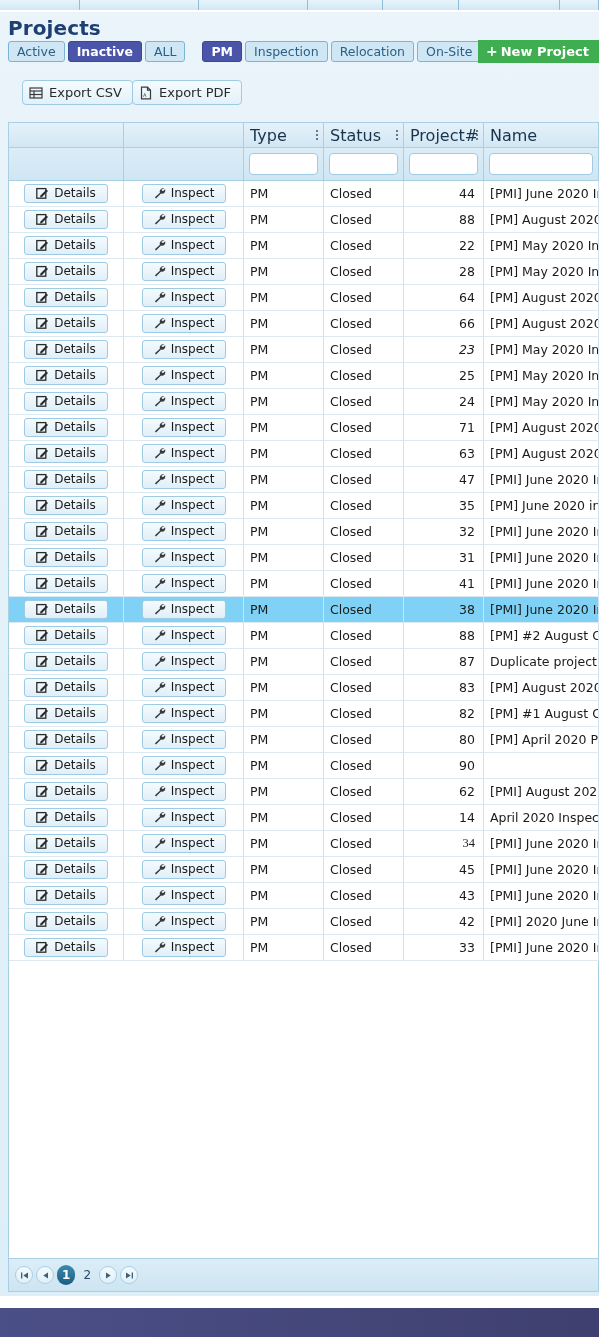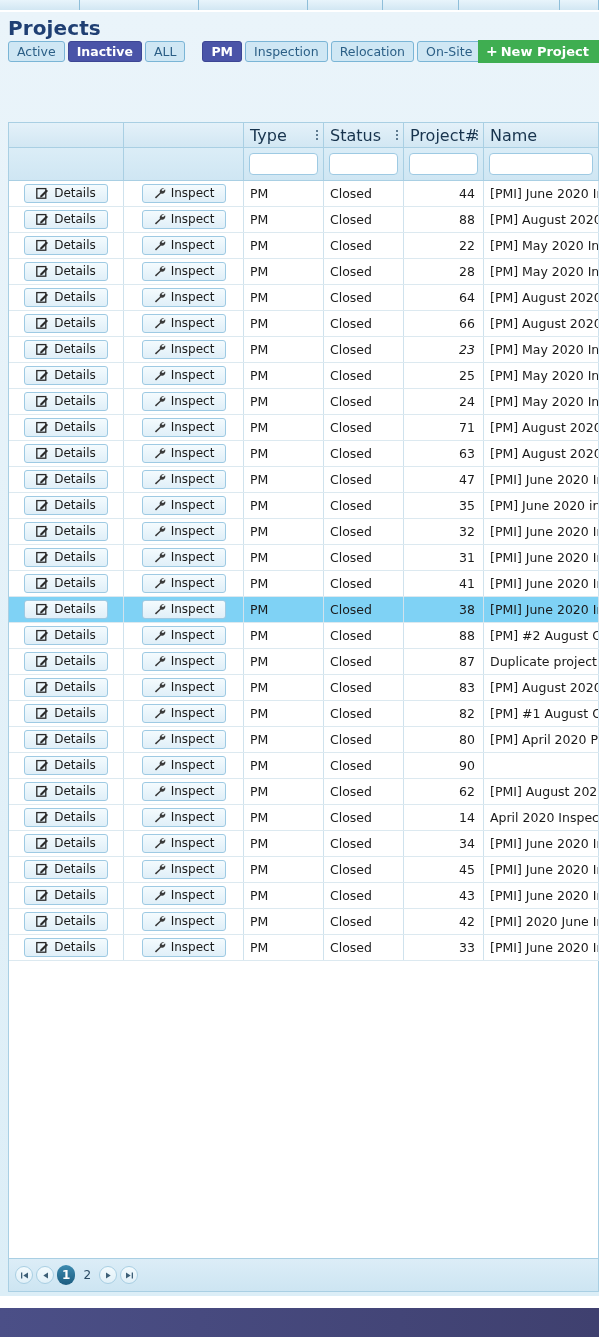--- a/index.html
+++ b/index.html
@@ -134,20 +134,43 @@
         <div class="ftab">Inspection</div>
         <div class="ftab">Relocation</div>
         <div class="ftab">On-Site</div>
         <div class="ftab">Ongoing</div>
       </div>
 
     <div class="newproj">
       <span class="plus">+</span><span>New Project</span>
     </div>
 
+    <div class="exportbar">
+      <div class="xbtn" style="left:22px;">
+        <span class="gi">
+          <svg width="14" height="14" viewBox="0 0 14 14">
+            <rect x="1" y="2" width="12" height="10" fill="none" stroke="#3a3a3a" stroke-width="1.2"></rect>
+            <line x1="1" y1="5" x2="13" y2="5" stroke="#3a3a3a" stroke-width="1.2"></line>
+            <line x1="1" y1="8.5" x2="13" y2="8.5" stroke="#3a3a3a" stroke-width="1.2"></line>
+            <line x1="5" y1="5" x2="5" y2="12" stroke="#3a3a3a" stroke-width="1.2"></line>
+          </svg>
+        </span>
+        <span>Export CSV</span>
+      </div>
+      <div class="xbtn" style="left:132px;">
+        <span class="gi">
+          <svg width="14" height="14" viewBox="0 0 14 14">
+            <path d="M2.5 1.2 h6 L11.5 4.2 V12.8 H2.5 Z" fill="none" stroke="#3a3a3a" stroke-width="1.2"></path>
+            <path d="M8.5 1.2 V4.2 H11.5" fill="none" stroke="#3a3a3a" stroke-width="1.2"></path>
+            <text x="4" y="11" font-size="5" fill="#3a3a3a" font-family="DejaVu Sans">A</text>
+          </svg>
+        </span>
+        <span>Export PDF</span>
+      </div>
+    </div>
 
     <div class="grid">
       <div class="hrow" id="hrow">
           <div class="hcell" style="width: 115px; flex: 0 0 115px;">
             <span></span>
           </div>
           <div class="hcell" style="width: 120px; flex: 0 0 120px;">
             <span></span>
           </div>
           <div class="hcell" style="width: 80px; flex: 0 0 80px;">
@@ -887,21 +910,21 @@
                 <span style="display: inline-flex;">
                   <svg width="13" height="13" viewBox="0 0 13 13">
                     <path d="M11.4 1.6 a3.3 3.3 0 0 0-4.5 4.2 L1.9 10.2 l1.1 1.2 L8 6.6 a3.3 3.3 0 0 0 4.1-4.4 L10.2 4 L8.9 3.7 L8.6 2.4 Z" fill="#3a3a3a"></path>
                   </svg>
                 </span>
                 <span>Inspect</span>
               </div>
             </div>
             <div class="dcell" style="width: 80px; flex: 0 0 80px;">PM</div>
             <div class="dcell" style="width: 80px; flex: 0 0 80px;">Closed</div>
-            <div class="dcell num" style="width: 80px; flex: 0 0 80px;">34</div>
+            <div class="dcell num" style="width: 80px; flex: 0 0 80px; font-family: Liberation Serif, serif;">34</div>
             <div class="dcell" style="width: 115px; flex: 0 0 115px;">[PMI] June 2020 Inspections</div>
           </div>
           <div class="drow">
             <div class="dcell act" style="width: 115px; flex: 0 0 115px;">
               <div class="abtn">
                 <span style="display: inline-flex;">
                   <svg width="13" height="13" viewBox="0 0 13 13">
                     <rect x="0.8" y="1.6" width="9" height="9.6" fill="none" stroke="#2a2a2a" stroke-width="1.3"></rect>
                     <path d="M4.5 8.5 L10.5 2.5 L12 4 L6 10 L4 10.4 Z" fill="#2a2a2a"></path>
                   </svg>

